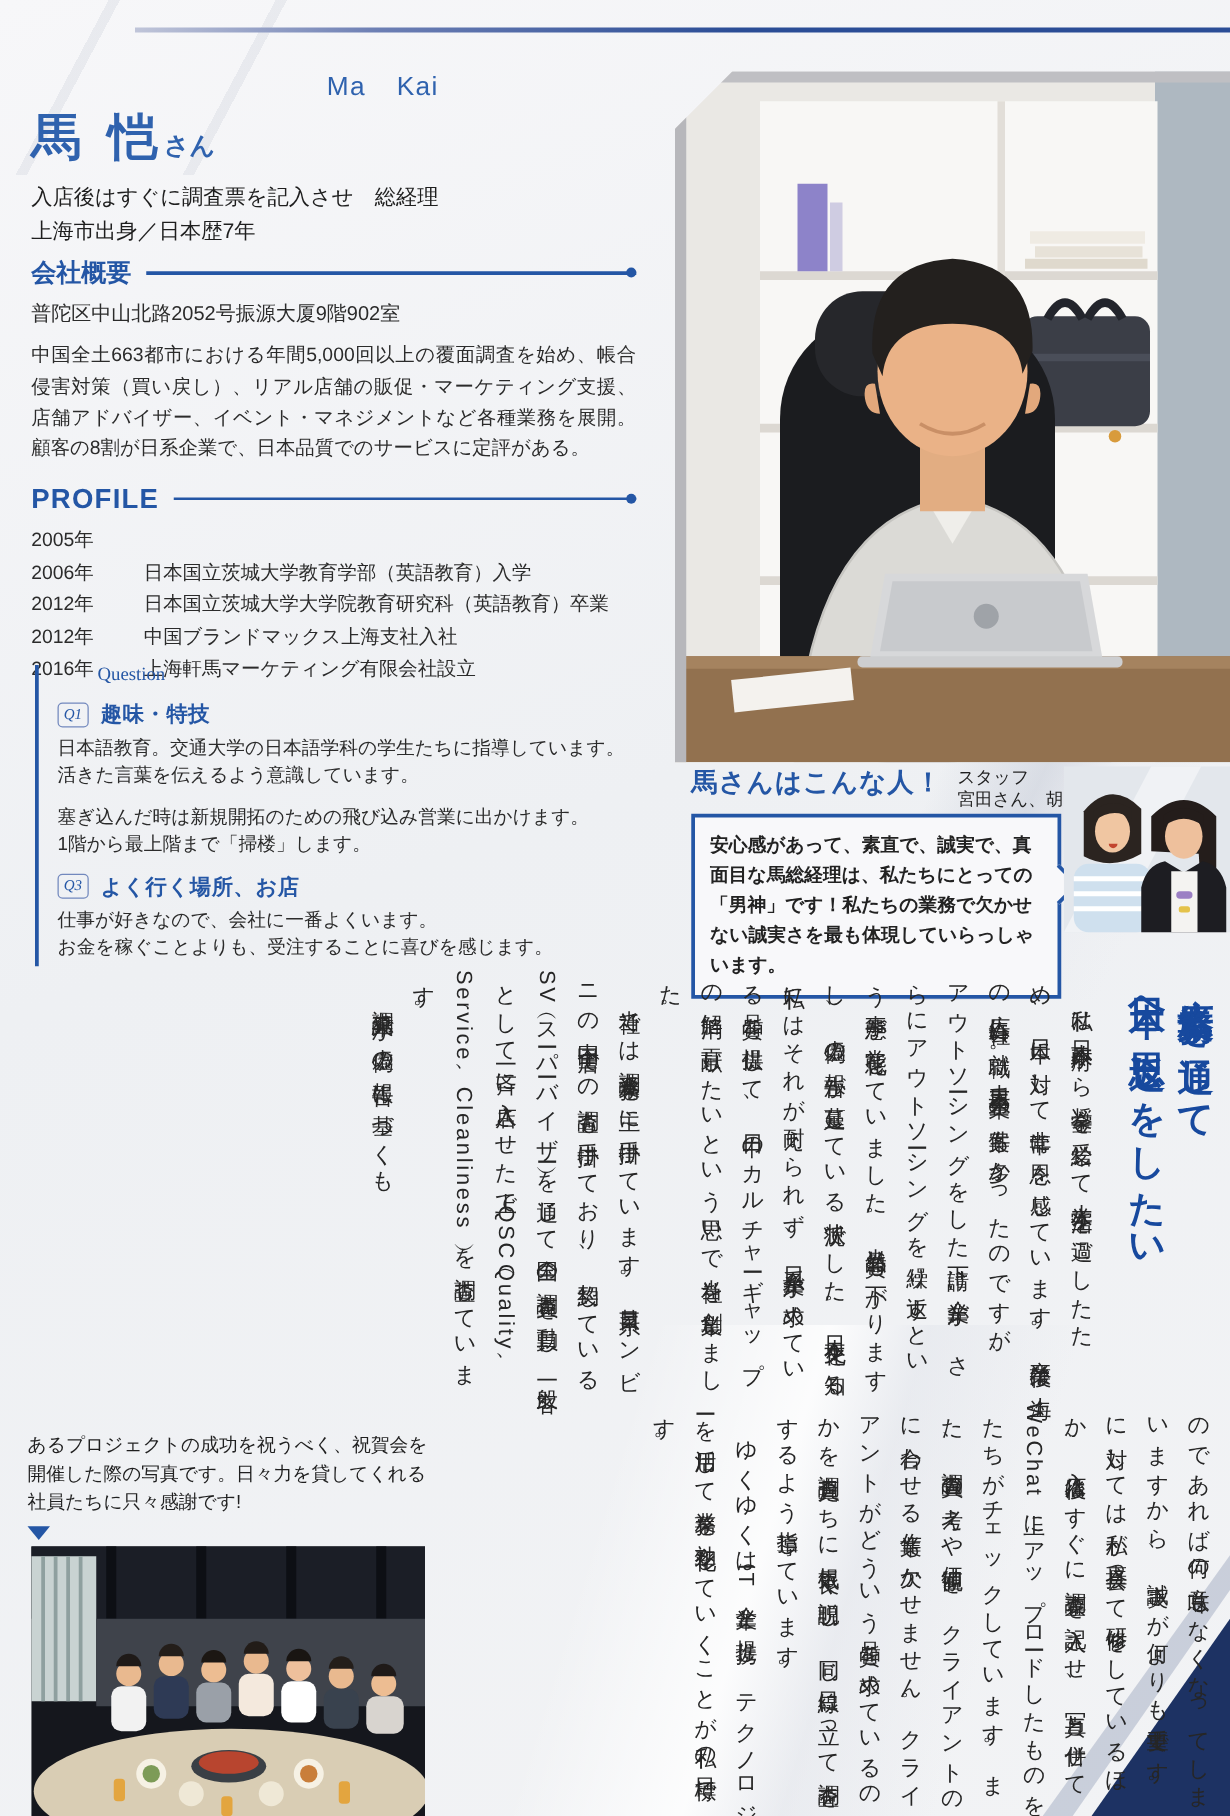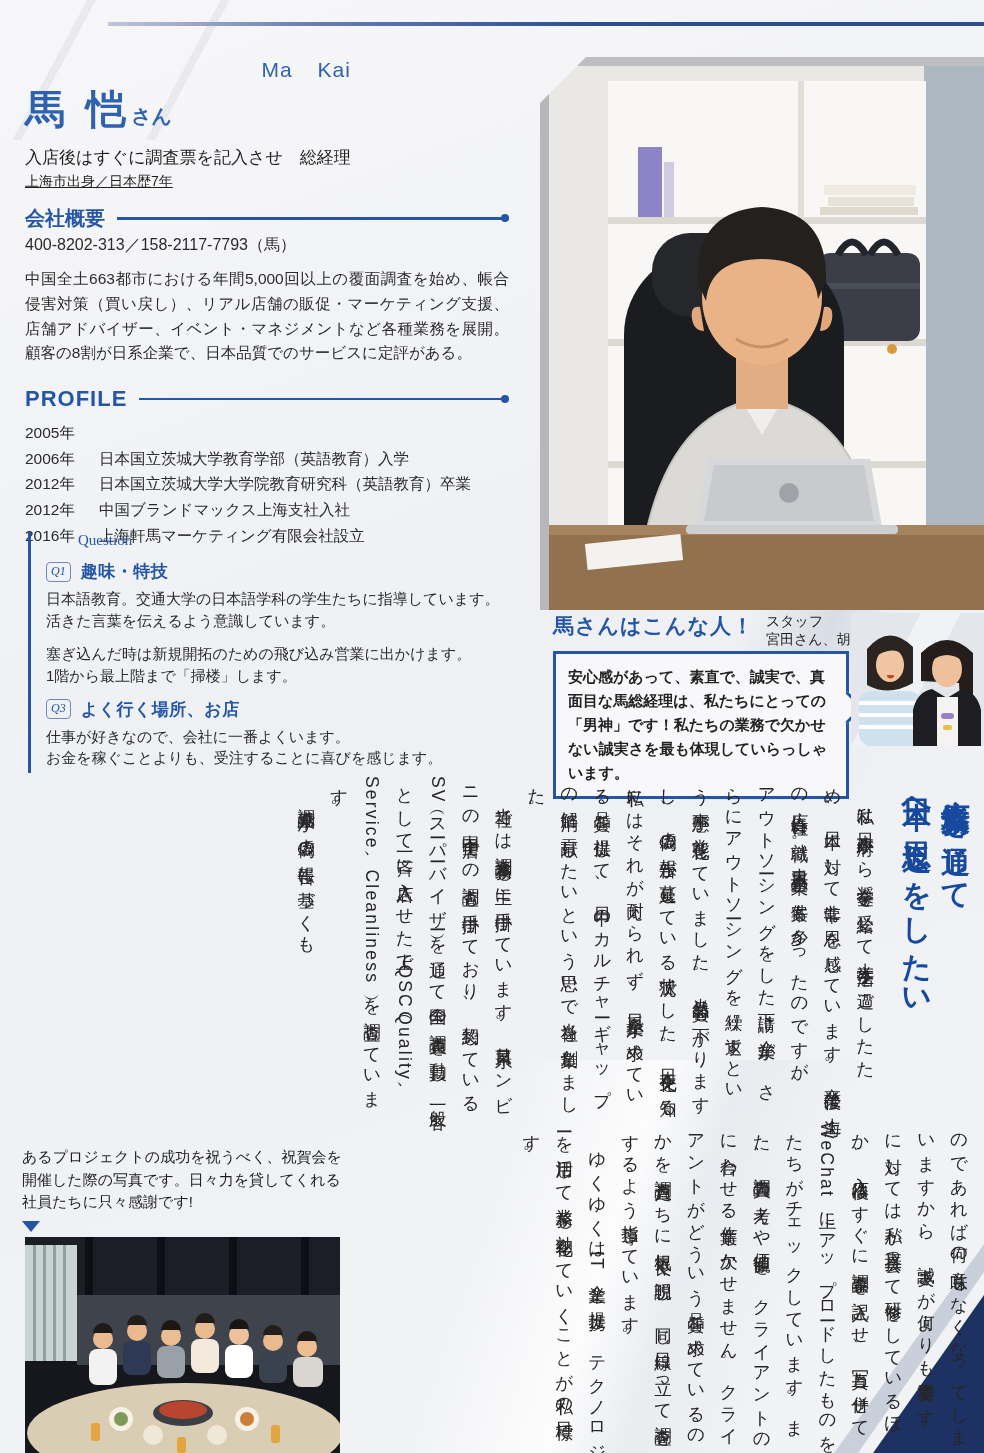--- a/index.html
+++ b/index.html
@@ -22,40 +22,40 @@
   .corner-navy { position:absolute; right:0; bottom:0; width:118px; height:188px;
     background:#1d3263; clip-path:polygon(100% 16%, 100% 100%, 6% 100%); }
 
   
   .person { position:absolute; left:25px; top:58px; }
   .romaji { color:#2f62ae; font-size:21px; letter-spacing:1px; word-spacing:18px;text-align:right; }
   .name-line { margin-top:0; }
   .kanji { color:#2f62ae; font-size:40px; font-weight:bold; letter-spacing:5px; }
   .suffix { color:#2f62ae; font-size:20px; font-weight:bold; }
   .company-title { margin-top:9px; font-size:17px; color:#1e1e1e; }
-  .origin { margin-top:4px; font-size:14px; color:#1e1e1e;text-decoration:underline; }
+  .origin { margin-top:4px; font-size:17px; color:#1e1e1e; }
 
   
   .rule-head { display:flex; align-items:center; }
   .rule-head .label { color:#2456a5; font-weight:bold; white-space:nowrap; }
   .rule-head .rule { flex:1; height:2.5px; background:#2456a5; margin-left:12px; position:relative; }
   .rule-head .rule::after { content:""; position:absolute; right:0; top:-2.8px; width:8px; height:8px; border-radius:50%; background:#2456a5; }
 
   
   .co { position:absolute; left:25px; top:205px; width:484px; }
   .co .label { font-size:20px; }
   .addr { margin-top:9px; font-size:16px; }
   .phone { margin-top:3px; font-size:16px; }
   .desc { margin:11px 0 0; font-size:15.5px; line-height:1.6; text-align:justify; }
 
   
   .profile { position:absolute; left:25px; top:386px; width:484px; }
   .profile .label { font-size:22px; letter-spacing:1px; }
   .profile-rows { margin-top:8px; font-size:15.5px; line-height:1.66; }
-  .prow { display:flex; gap:16px; }
+  .prow { display:flex; gap:32px; }
   .pyear { width:58px; flex:none; }
 
   
   .questions { position:absolute; left:28px; top:532px; width:492px;
     border-left:3px solid #2456a5; padding-left:15px; padding-bottom:4px; }
   .q-heading { font-family:"Liberation Serif","DejaVu Serif",serif; 
     font-size:15px; color:#2456a5;margin-left:32px; }
   .q-item { margin-top:11px; }
   .q-row { display:flex; align-items:center; gap:10px; }
   .q-badge { border:1.5px solid #7288bd; border-radius:4px; font-size:12px; font-style:italic;
@@ -118,21 +118,21 @@
     </div>
     <div class="company-title">入店後はすぐに調査票を記入させ　総経理</div>
     <div class="origin">上海市出身／日本歴7年</div>
   </header>
 
   <section class="co">
     <div class="rule-head">
       <span class="label">会社概要</span>
       <span class="rule"></span>
     </div>
-    <div class="phone">400-8202-313／158-2117-7793（馬）</div>
+    <div class="addr">普陀区中山北路2052号振源大厦9階902室</div>
     <p class="desc">中国全土663都市における年間5,000回以上の覆面調査を始め、帳合侵害対策（買い戻し）、リアル店舗の販促・マーケティング支援、店舗アドバイザー、イベント・マネジメントなど各種業務を展開。顧客の8割が日系企業で、日本品質でのサービスに定評がある。</p>
   </section>
 
   <section class="profile">
     <div class="rule-head">
       <span class="label">PROFILE</span>
       <span class="rule"></span>
     </div>
     <div class="profile-rows">
       <div class="prow">

